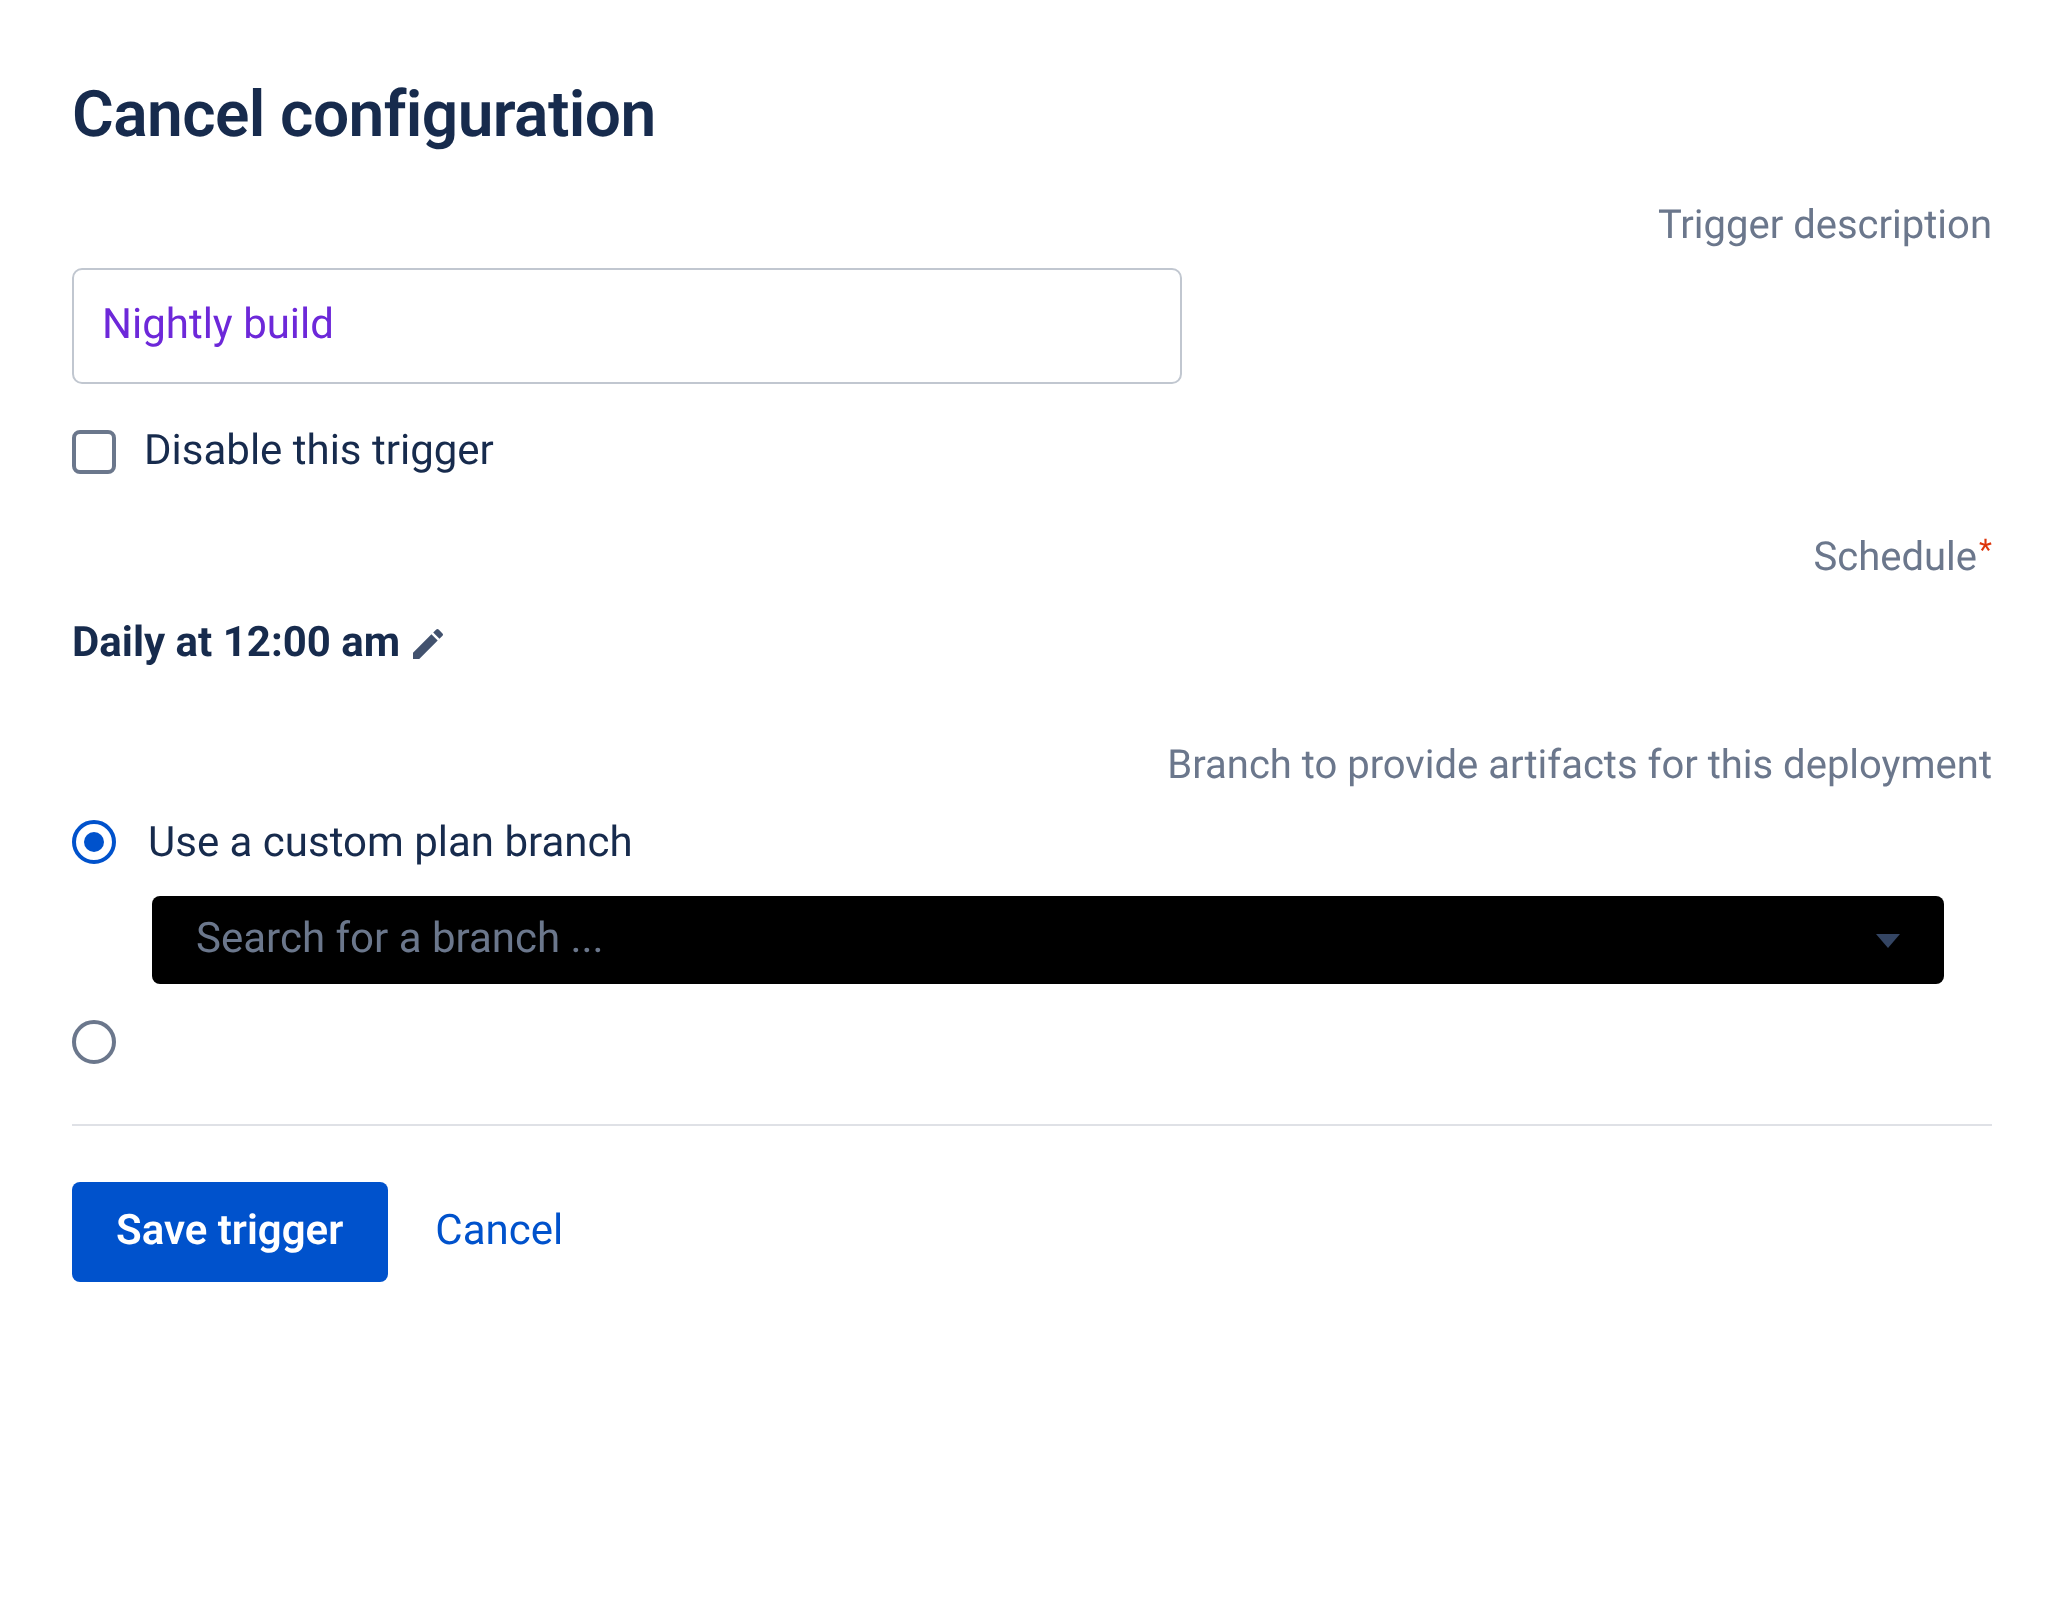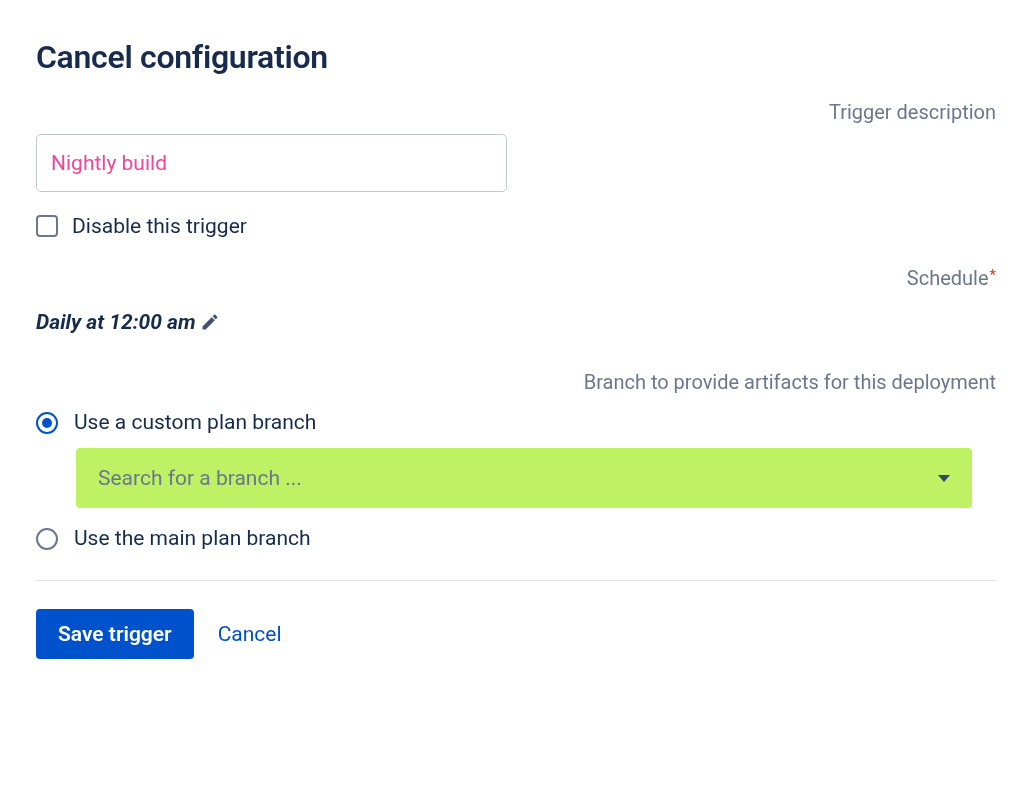--- a/index.html
+++ b/index.html
@@ -29,27 +29,27 @@
       display: block;
       text-align: right;
     }
     .required-star {
       color: #DE350B;
       font-size: 15px;
       vertical-align: top;
       margin-left: 1px;
     }
     .text-input {
-      width: 471px;
+      width: 555px;
       height: 58px;
       border: 1.5px solid #C1C7D0;
       border-radius: 5px;
       padding: 12px 14px;
       font-size: 21px;
-      color: #ec4899;
+      color: #6d28d9;
       font-family: inherit;
       background: #ffffff;
     }
     .checkbox-row {
       display: flex;
       align-items: center;
       margin-top: 22px;
       margin-bottom: 28px;
     }
     .checkbox {
@@ -65,41 +65,40 @@
     .checkbox-label {
       font-size: 21px;
       color: #172B4D;
       font-weight: 400;
     }
     .schedule-value-row {
       display: flex;
       align-items: center;
       margin-top: 20px;
       margin-bottom: 36px;
-      font-style: italic;
     }
     .schedule-value {
       font-size: 21px;
       font-weight: 700;
       color: #172B4D;
     }
     .edit-icon {
       margin-left: 4px;
       display: inline-flex;
       align-items: center;
       cursor: pointer;
     }
     .edit-icon svg {
       width: 20px;
       height: 20px;
       fill: #42526E;
     }
     .radio-row {
       display: flex;
-      align-items: flex-end;
+      align-items: flex-start;
       margin-top: 16px;
     }
     .radio {
       width: 22px;
       height: 22px;
       border-radius: 50%;
       margin-right: 16px;
       cursor: pointer;
       flex-shrink: 0;
       position: relative;
@@ -128,22 +127,22 @@
       color: #172B4D;
       font-weight: 400;
     }
     .select-wrapper {
       margin-left: 40px;
       margin-top: 14px;
       margin-bottom: 18px;
     }
     .select-field {
       width: 896px;
-      height: 60px;
-      background: #bef264;
+      height: 44px;
+      background: #000000;
       border: none;
       border-radius: 4px;
       padding: 0 22px;
       display: flex;
       align-items: center;
       justify-content: space-between;
       cursor: pointer;
     }
     .select-placeholder {
       font-size: 21px;
@@ -225,21 +224,20 @@
 
 <div class="select-wrapper">
   <div class="select-field">
     <span class="select-placeholder">Search for a branch ...</span>
     <span class="caret-down"></span>
   </div>
 </div>
 
 <div class="radio-row">
   <div class="radio unchecked"></div>
-  <span class="radio-label">Use the main plan branch</span>
 </div>
 
 <hr class="divider">
 
 <div class="button-row">
   <button class="primary-button">Save trigger</button>
   <button class="link-button">Cancel</button>
 </div>
 
 

